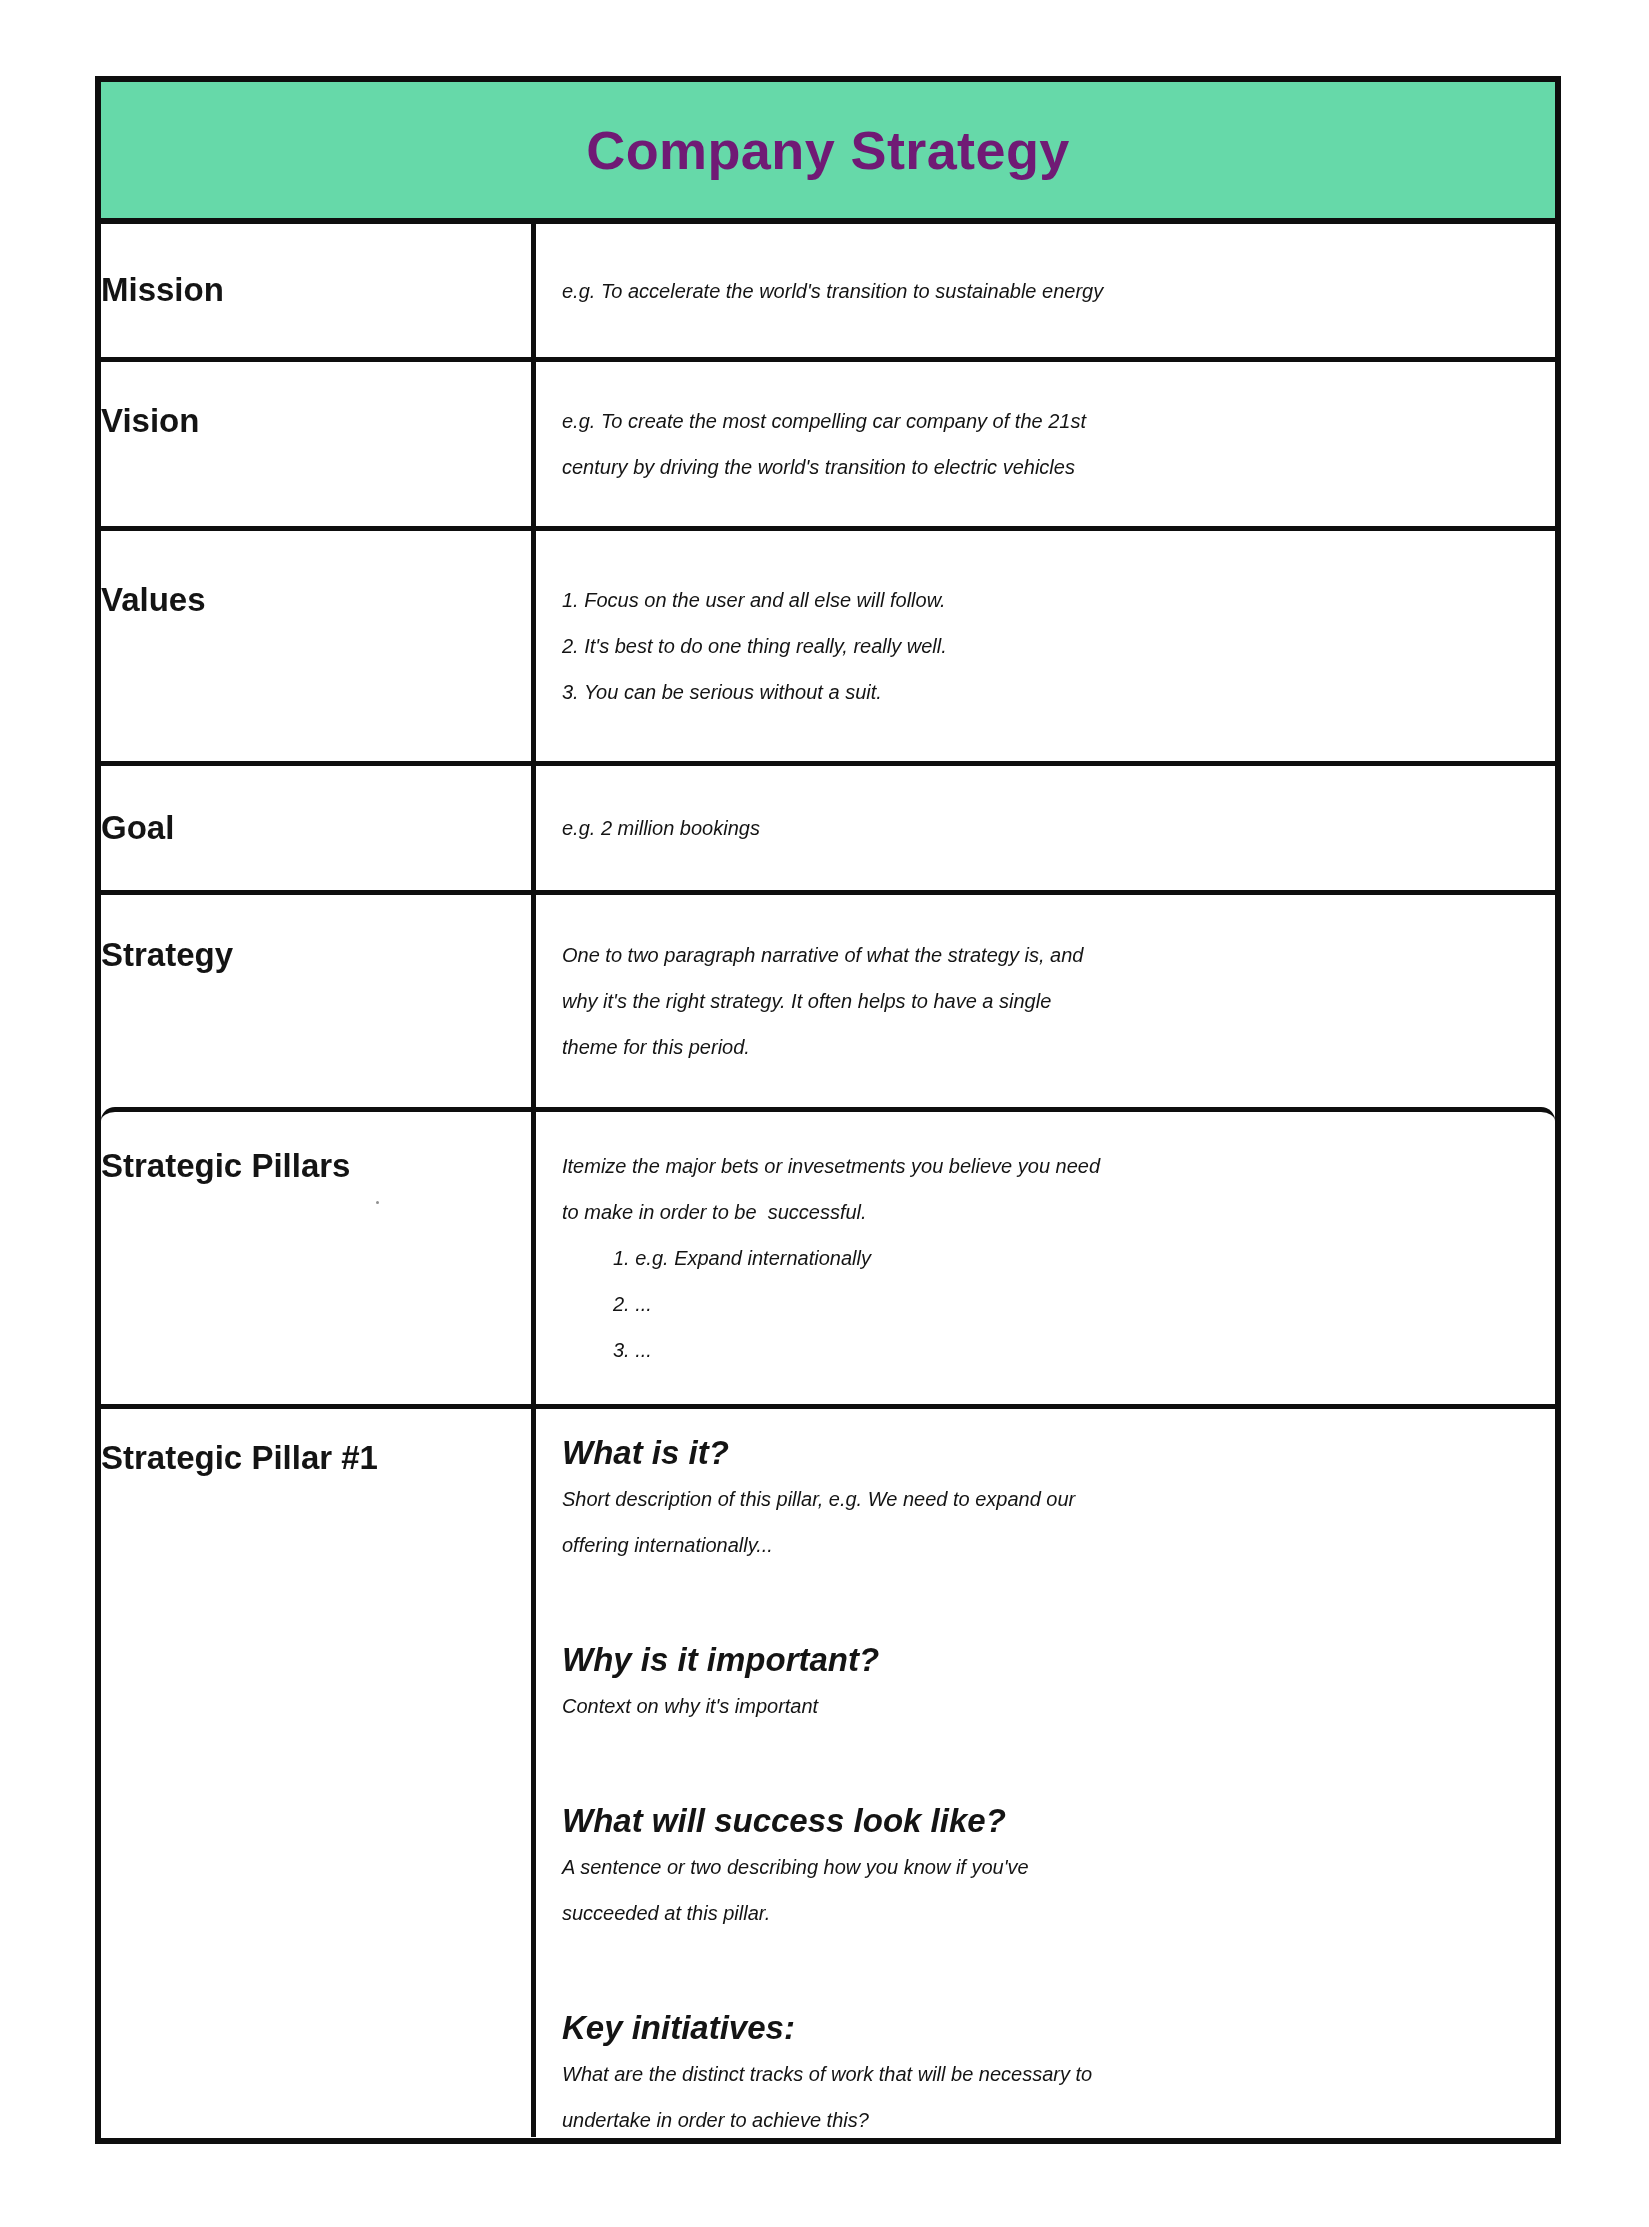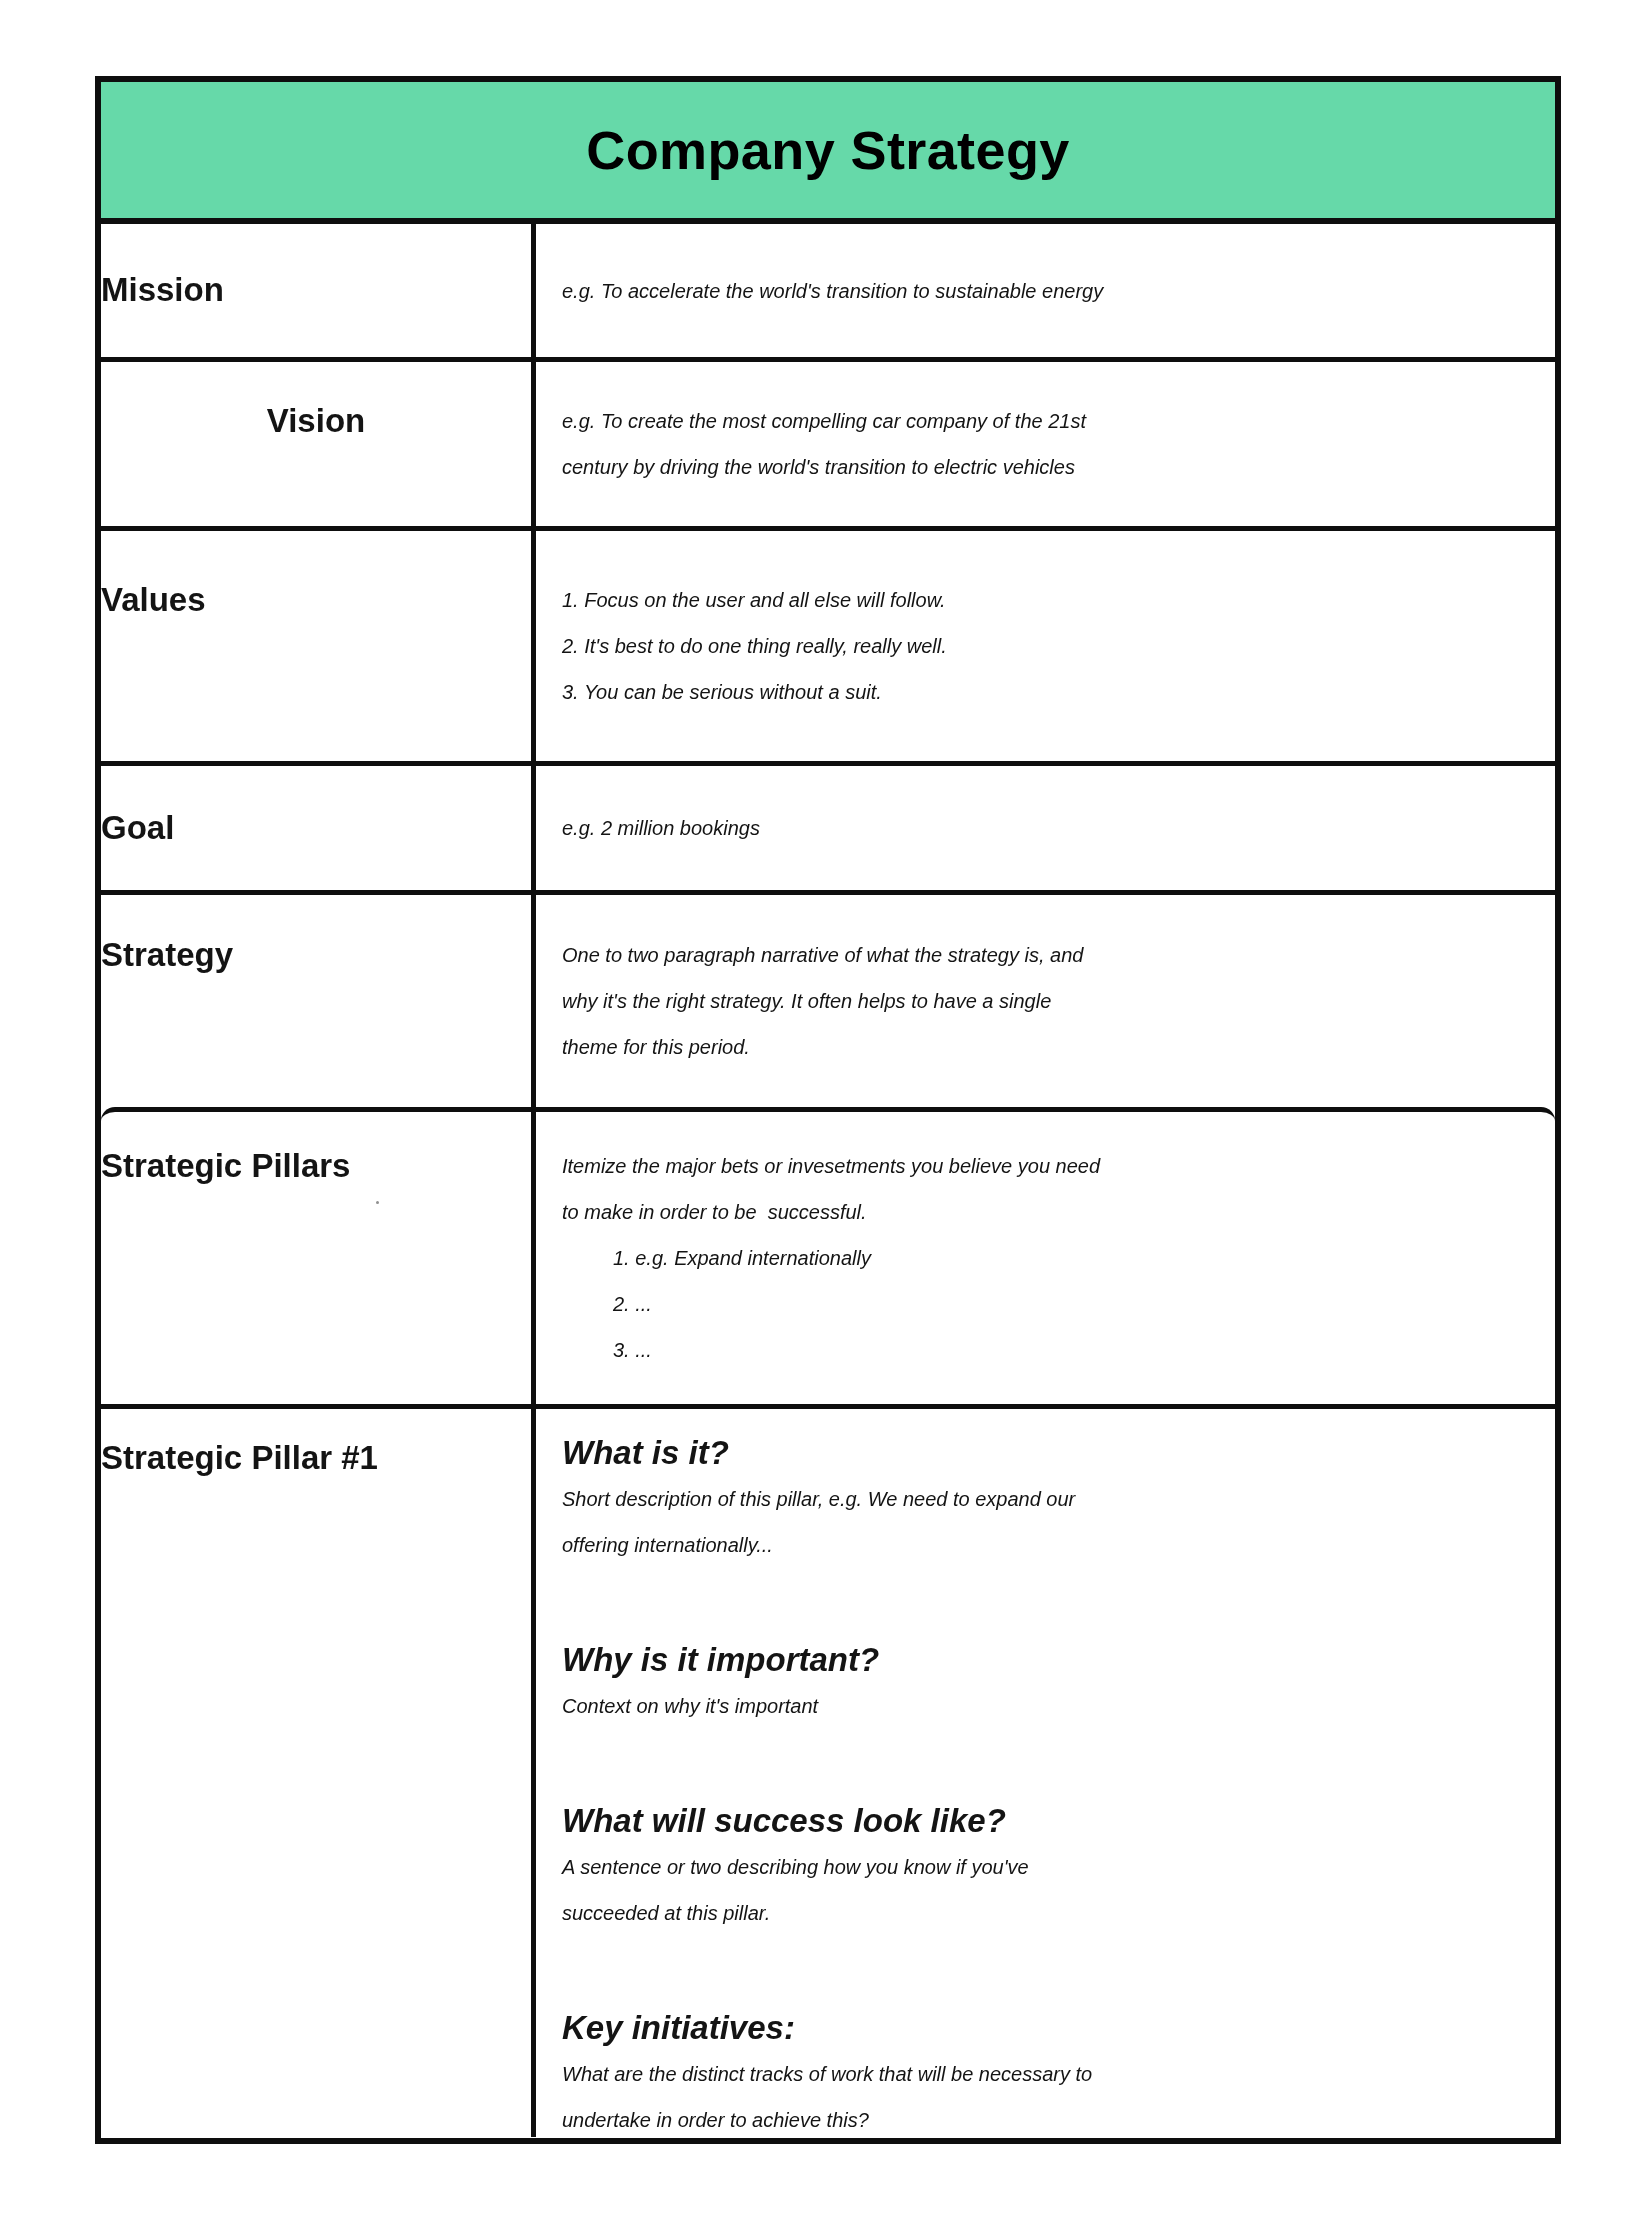--- a/index.html
+++ b/index.html
@@ -36,21 +36,21 @@
     border-bottom: 6.6px solid var(--border);
     background: var(--green);
     display: flex;
     align-items: center;
     justify-content: center;
   }
   .table-title {
     font-size: 54px;
     font-weight: bold;
     letter-spacing: 0.4px;
-    color: #000000;
+    color: #701a75;
   }
   .t-row {
     display: flex;
     box-sizing: border-box;
     border-top: 5px solid var(--border);
   }
   .t-row.first { border-top: none; }
   .cell-label {
     width: 435px;
     box-sizing: border-box;
@@ -114,21 +114,21 @@
             <div class="label-text" style="margin-top: 43px;">Mission</div>
           </div>
           <div class="cell-content">
             <div class="block">
               <div class="line">e.g. To accelerate the world's transition to sustainable energy</div>
             </div>
           </div>
         </div>
         <div class="t-row" style="height: 169px;">
           <div class="cell-label">
-            <div class="label-text" style="margin-top: 36px; text-align: center;">Vision</div>
+            <div class="label-text" style="margin-top: 36px;">Vision</div>
           </div>
           <div class="cell-content">
             <div class="block">
               <div class="line">e.g. To create the most compelling car company of the 21st</div>
               <div class="line">century by driving the world's transition to electric vehicles</div>
             </div>
           </div>
         </div>
         <div class="t-row" style="height: 235px;">
           <div class="cell-label">

